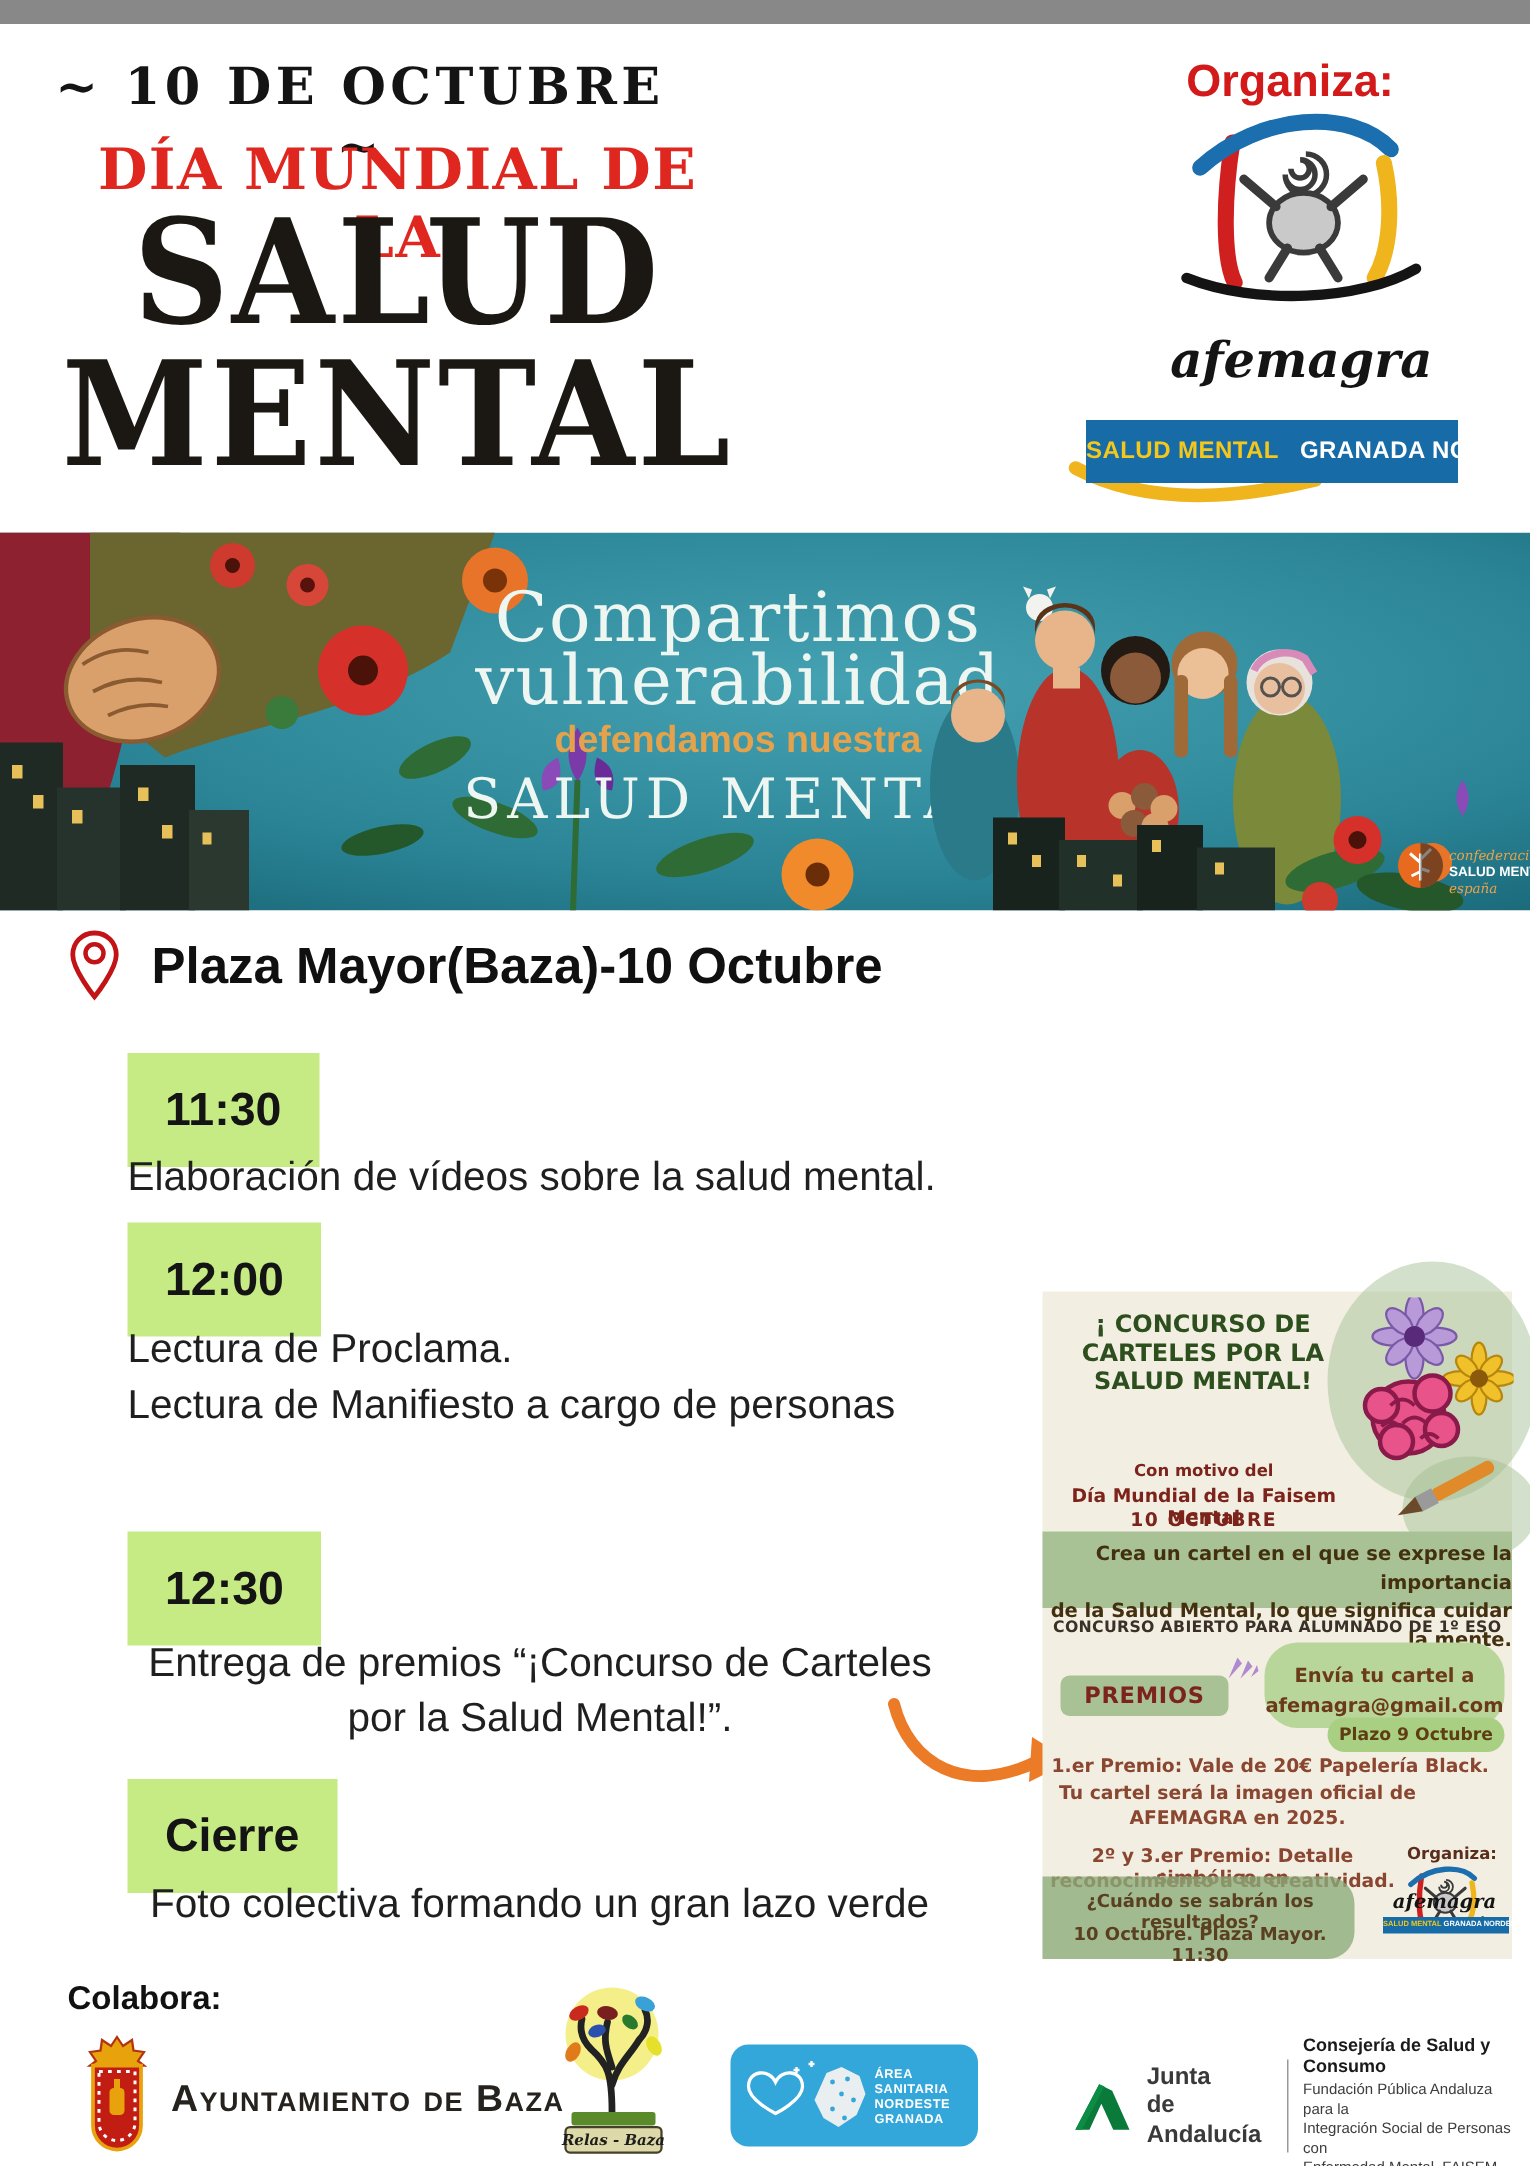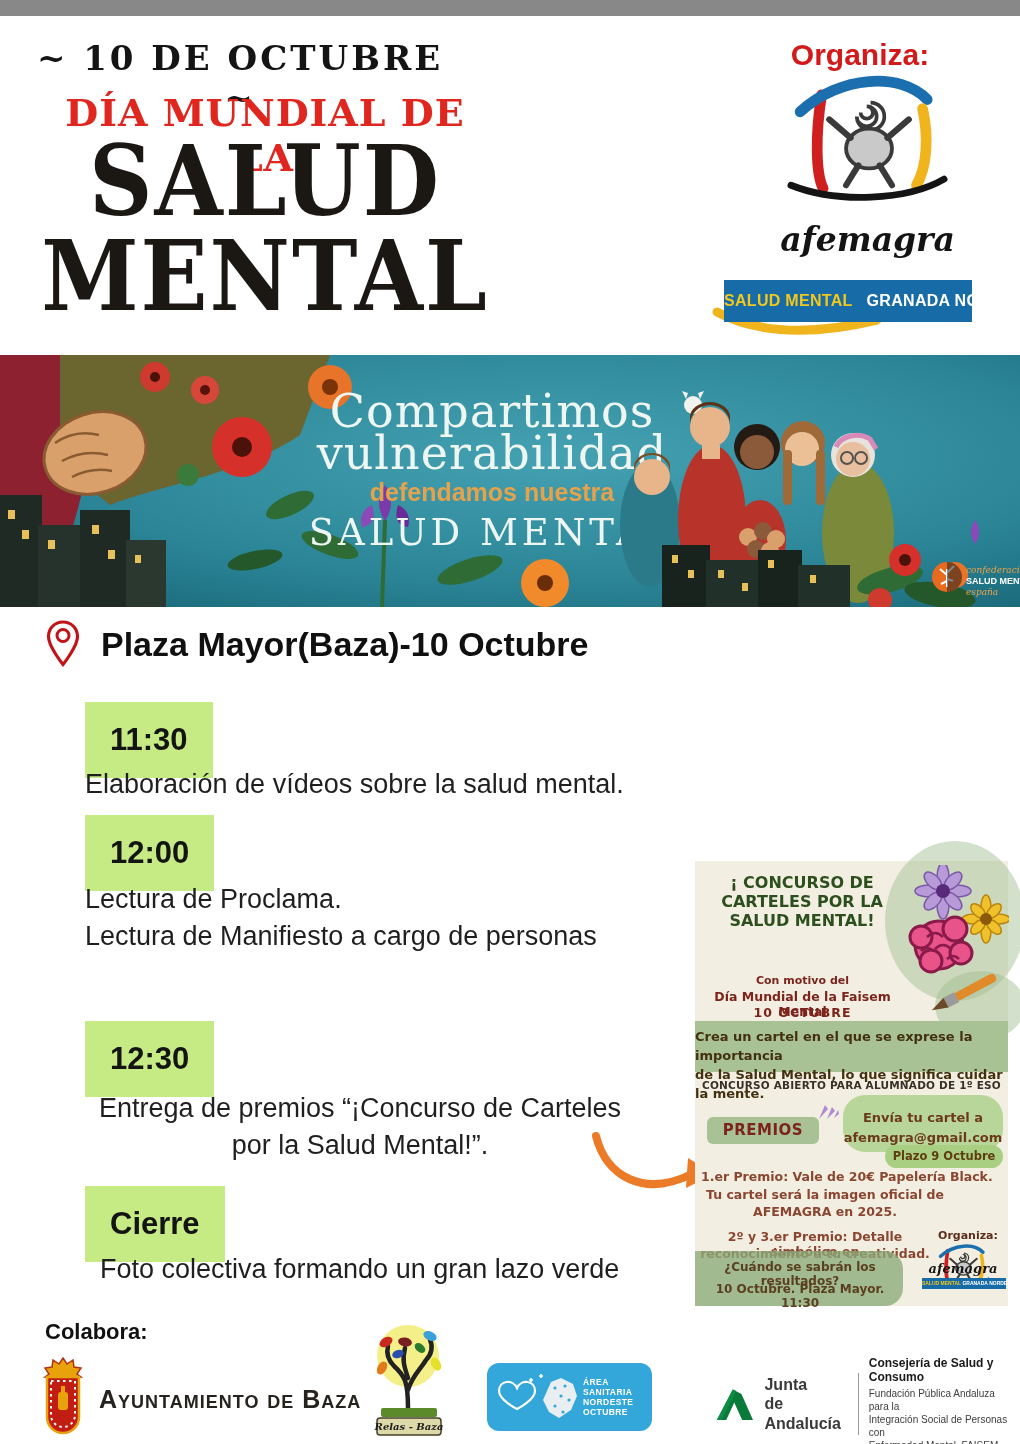--- a/index.html
+++ b/index.html
@@ -49,21 +49,21 @@
   .blob{position:absolute;border-radius:50%;background:rgba(158,188,142,.45);}
   .c-title{left:8px;top:12px;width:198px;text-align:center;
     font-weight:700;font-size:16px;line-height:1.2;color:#2d4f1e;}
   .c-motive1{left:0;top:113px;width:215px;text-align:center;
     font-weight:700;font-size:11px;color:#7c241c;}
   .c-motive2{left:0;top:128px;width:215px;text-align:center;
     font-weight:700;font-size:12.5px;color:#7c241c;}
   .c-motive3{left:0;top:144px;width:215px;text-align:center;
     font-weight:700;font-size:12.5px;color:#7c241c;letter-spacing:1px;}
   .c-band1{left:0;top:160px;width:313px;height:44px;background:#a9c295;
-    text-align:left;font-weight:700;font-size:13px;line-height:1.45;
+    text-align:right;font-weight:700;font-size:13px;line-height:1.45;
     color:#43300f;padding-top:7px;}
   .c-open{left:0;top:218px;width:313px;text-align:center;
     font-weight:700;font-size:10.5px;color:#3a3028;letter-spacing:.2px;}
   .c-send{left:148px;top:234px;width:160px;height:44px;background:#b9d69a;
     border-radius:22px;text-align:center;font-weight:700;font-size:13px;
     line-height:1.55;color:#6b3a1a;padding-top:13px;}
   .c-premios{left:12px;top:256px;width:112px;height:27px;background:#a9c295;
     border-radius:6px;text-align:center;line-height:27px;font-weight:700;
     font-size:15px;color:#7c241c;letter-spacing:.5px;}
   .c-plazo{left:190px;top:284px;width:118px;height:23px;background:#a9cf83;
@@ -82,21 +82,21 @@
     font-size:12px;color:#5a4020;}
   .c-ra{left:10px;top:421px;width:190px;text-align:center;font-weight:700;
     font-size:12px;color:#5a4020;}
   .mini-word{left:928px;top:1245px;width:70px;text-align:center;
     font-family:"DejaVu Serif",serif;font-style:italic;font-weight:700;
     font-size:13px;color:#141414;}
   .mini-band{left:922px;top:1262px;width:84px;height:11px;background:#176ba6;
     text-align:center;line-height:11px;font-weight:700;font-size:5px;white-space:nowrap;}
   
   .colabora{left:45px;top:1303px;font-weight:700;font-size:22px;color:#111;}
-  .ayto{left:41px;top:1340px;display:flex;align-items:center;gap:14px;}
+  .ayto{left:56px;top:1340px;display:flex;align-items:center;gap:14px;}
   .ayto-name{font-weight:700;font-size:25px;letter-spacing:1px;color:#26221e;
     font-variant:small-caps;}
   .area{left:487px;top:1347px;width:165px;height:68px;background:#33a6da;
     border-radius:12px;display:flex;align-items:center;}
   .area-text{font-weight:700;font-size:8.5px;line-height:1.2;color:#fff;
     letter-spacing:.4px;}
   .junta{left:700px;top:1340px;width:312px;height:96px;background:#ffffff;
     display:flex;align-items:center;gap:10px;padding-left:14px;box-sizing:border-box;}
   .junta-name{font-weight:700;font-size:16px;line-height:1.2;color:#3a3a3a;}
   .junta-div{width:1px;height:62px;background:#999;}
@@ -414,21 +414,21 @@
           <circle cx="74" cy="30" r="1.6"></circle>
         <circle cx="82" cy="34" r="1.6"></circle>
           <circle cx="68" cy="40" r="1.6"></circle>
           <circle cx="76" cy="46" r="1.6"></circle>
       </g>
     </svg>
     <div class="area-text">
       <div>ÁREA</div>
       <div>SANITARIA</div>
       <div>NORDESTE</div>
-      <div>OCTUBRE</div>
+      <div>GRANADA</div>
     </div>
   </div>
 
   <div class="abs junta">
     <svg width="48" height="48" viewBox="0 0 56 50">
       <path d="M4,47 L26,5 L38,11 L54,47 L39,47 L28,23 L17,47 Z" fill="#0a7a3a"></path>
       <path d="M4,47 L26,5 L31,7 L10,47 Z" fill="#0c8c44"></path>
     </svg>
     <div class="junta-name">
       <div>Junta</div>

